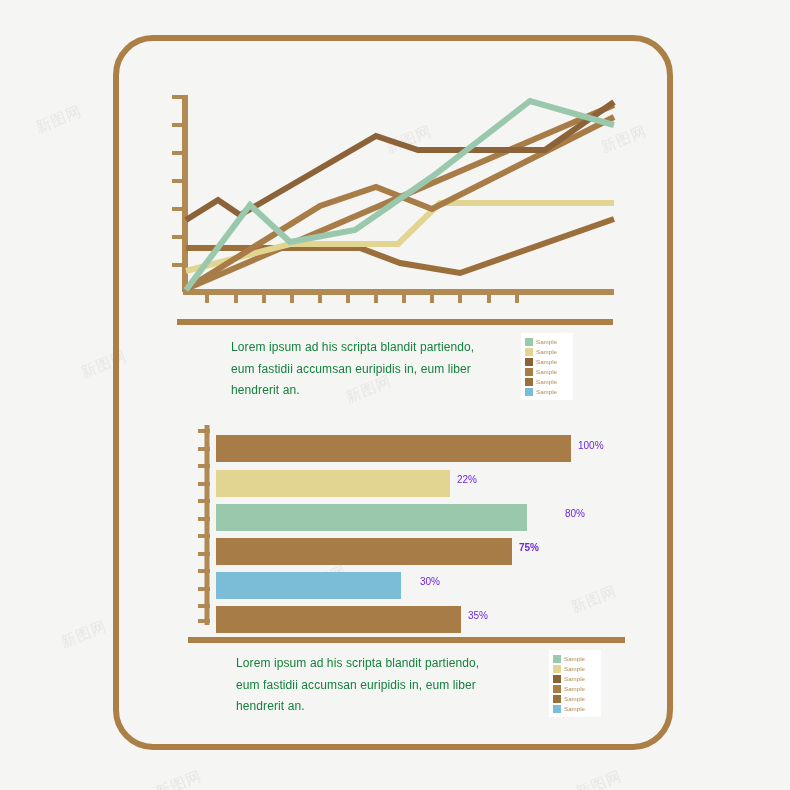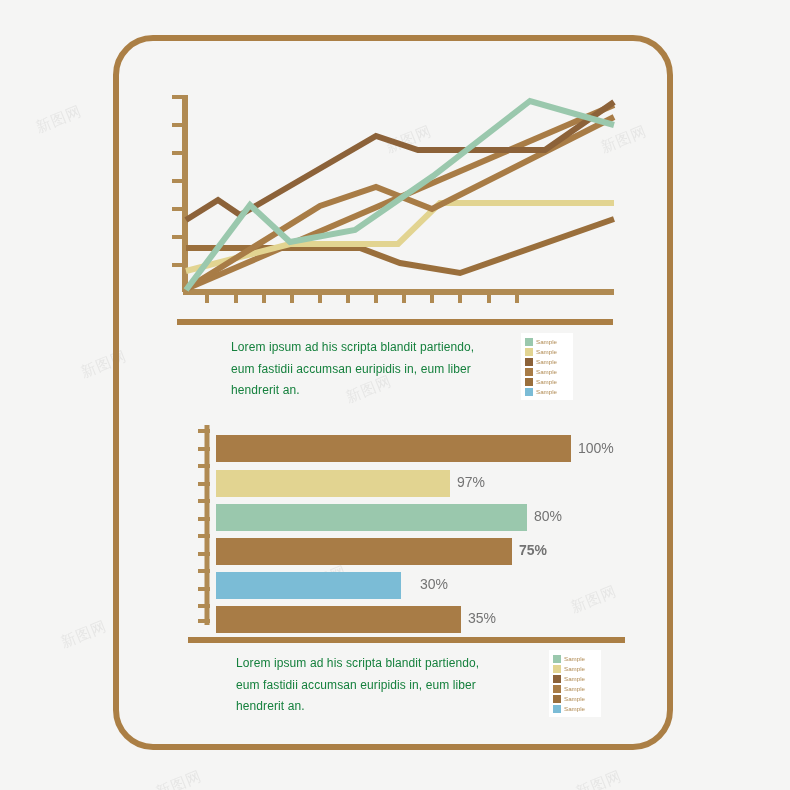--- a/index.html
+++ b/index.html
@@ -92,22 +92,22 @@
   .legend-label {
     font-size: 6.2px;
     color: #b08a52;
     font-family: "Liberation Sans", sans-serif;
     line-height: 9px;
     white-space: nowrap;
   }
   .bar-value {
     position: absolute;
     font-family: "Liberation Sans", sans-serif;
-    font-size: 14px;
-    color: #737373;
+    font-size: 10px;
+    color: #6d28d9;
     line-height: 1;
     white-space: nowrap;
   }
   .watermark {
     position: absolute;
     color: rgba(160,160,160,0.17);
     font-family: "Liberation Sans", sans-serif;
     font-size: 15px;
     transform: rotate(-22deg);
     pointer-events: none;
@@ -209,22 +209,22 @@
       <rect x="216" y="504" width="311" height="27" fill="#9ac8ad"></rect>
       <rect x="216" y="538" width="296" height="27" fill="#a87c46"></rect>
       <rect x="216" y="572" width="185" height="27" fill="#7bbcd6"></rect>
       <rect x="216" y="606" width="245" height="27" fill="#a87c46"></rect>
     </g>
 
     <line x1="188" y1="640" x2="625" y2="640" stroke="#ab7f45" stroke-width="6" stroke-linecap="butt"></line>
   </svg>
 
   <div class="bar-value" style="left:578px; top:441px;">100%</div>
-  <div class="bar-value" style="left:457px; top:475px;">97%</div>
-  <div class="bar-value" style="left:534px; top:509px;">80%</div>
+  <div class="bar-value" style="left:457px; top:475px;">22%</div>
+  <div class="bar-value" style="left:565px; top:509px;">80%</div>
   <div class="bar-value" style="left:519px; top:543px;font-weight:bold;">75%</div>
   <div class="bar-value" style="left:408px; top:577px;margin-left:12px;">30%</div>
   <div class="bar-value" style="left:468px; top:611px;">35%</div>
 
   <div class="caption" id="caption-top">Lorem ipsum ad his scripta blandit partiendo, eum fastidii accumsan euripidis in, eum liber hendrerit an.</div>
 
   <div class="legend-box" id="legend-top">
     <div class="legend-row">
       <span class="legend-swatch" style="background:#9ac8ad"></span>
       <span class="legend-label">Sample</span>

